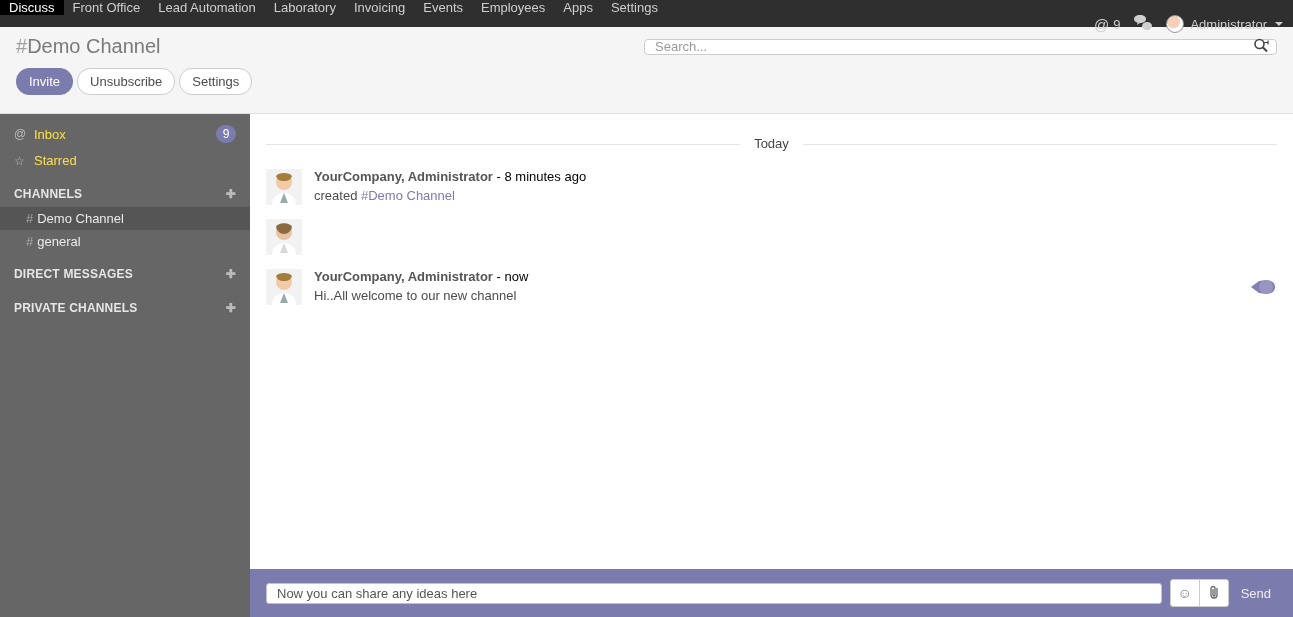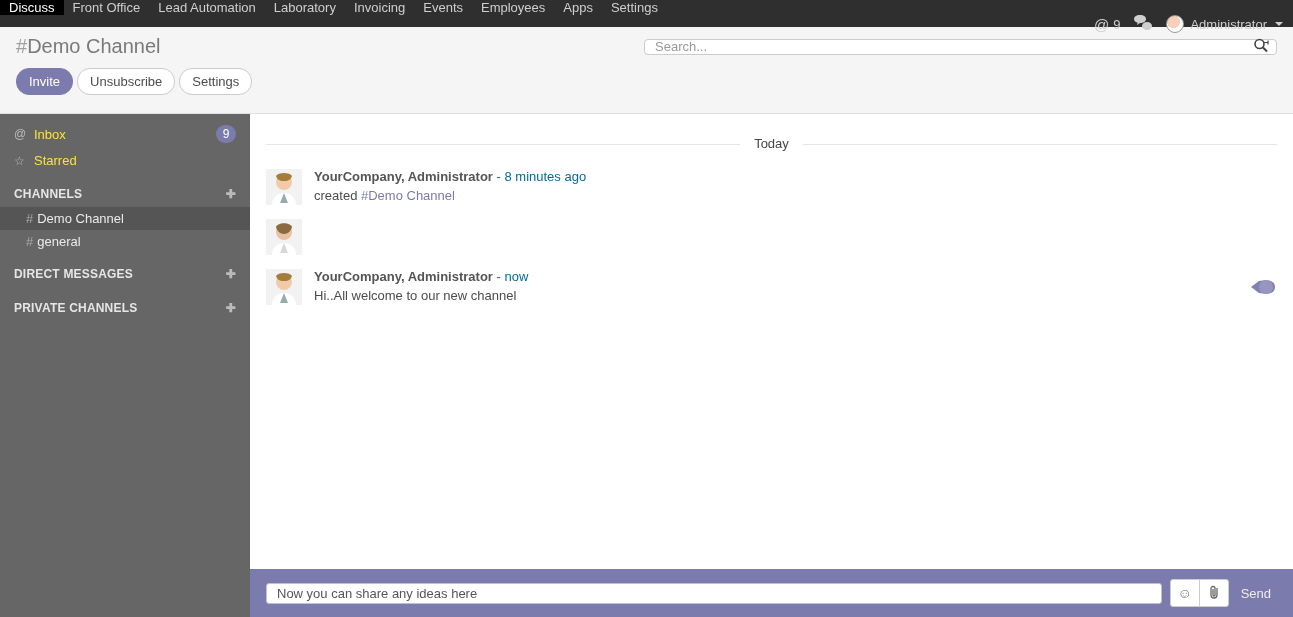--- a/index.html
+++ b/index.html
@@ -51,21 +51,21 @@
   .date-sep { position: relative; text-align: center; margin: 12px 0 18px 0; color: #444; font-size: 13px; }
   .date-sep::before { content: ""; position: absolute; left: 0; right: 0; top: 50%; border-top: 1px solid #e5e5e5; z-index: 0; }
   .date-sep span { position: relative; background: #fff; padding: 0 14px; z-index: 1; }
 
   .msg { display: flex; gap: 12px; margin-bottom: 14px; align-items: flex-start; }
   .msg .avatar { width: 36px; height: 36px; flex: 0 0 36px; background: #eee; border-radius: 2px; overflow: hidden; }
   .avatar svg { width: 100%; height: 100%; display: block; }
   .msg-body { flex: 1; }
   .msg-head { font-size: 13px; color: #565656; }
   .msg-head .author { font-weight: bold; color: #555555; }
-  .msg-head .time { color: #0369a1; font-weight: normal; }
+  .msg-head .time { color: #000000; font-weight: normal; }
   .msg-text { margin-top: 4px; color: #4c4c4c; }
   .channel-link { color: #7c7bad; }
   .msg-actions-blob { width: 30px; height: 24px; align-self: center; }
   .msg-actions-blob svg { display: block; }
 
   
   .composer { background: #7c7bad; padding: 10px 16px; display: flex; align-items: center; gap: 8px; }
   .compose-input { flex: 1; height: 21px; border: 1px solid #bfbfd6; border-radius: 3px; padding: 4px 10px; font-size: 13px; color: #555; background: #fff; }
   .icon-btn-group { display: flex; }
   .icon-btn { width: 30px; height: 28px; background: #fff; border: 1px solid #ccc; display: inline-flex; align-items: center; justify-content: center; color: #666; cursor: pointer; font-size: 14px; }

